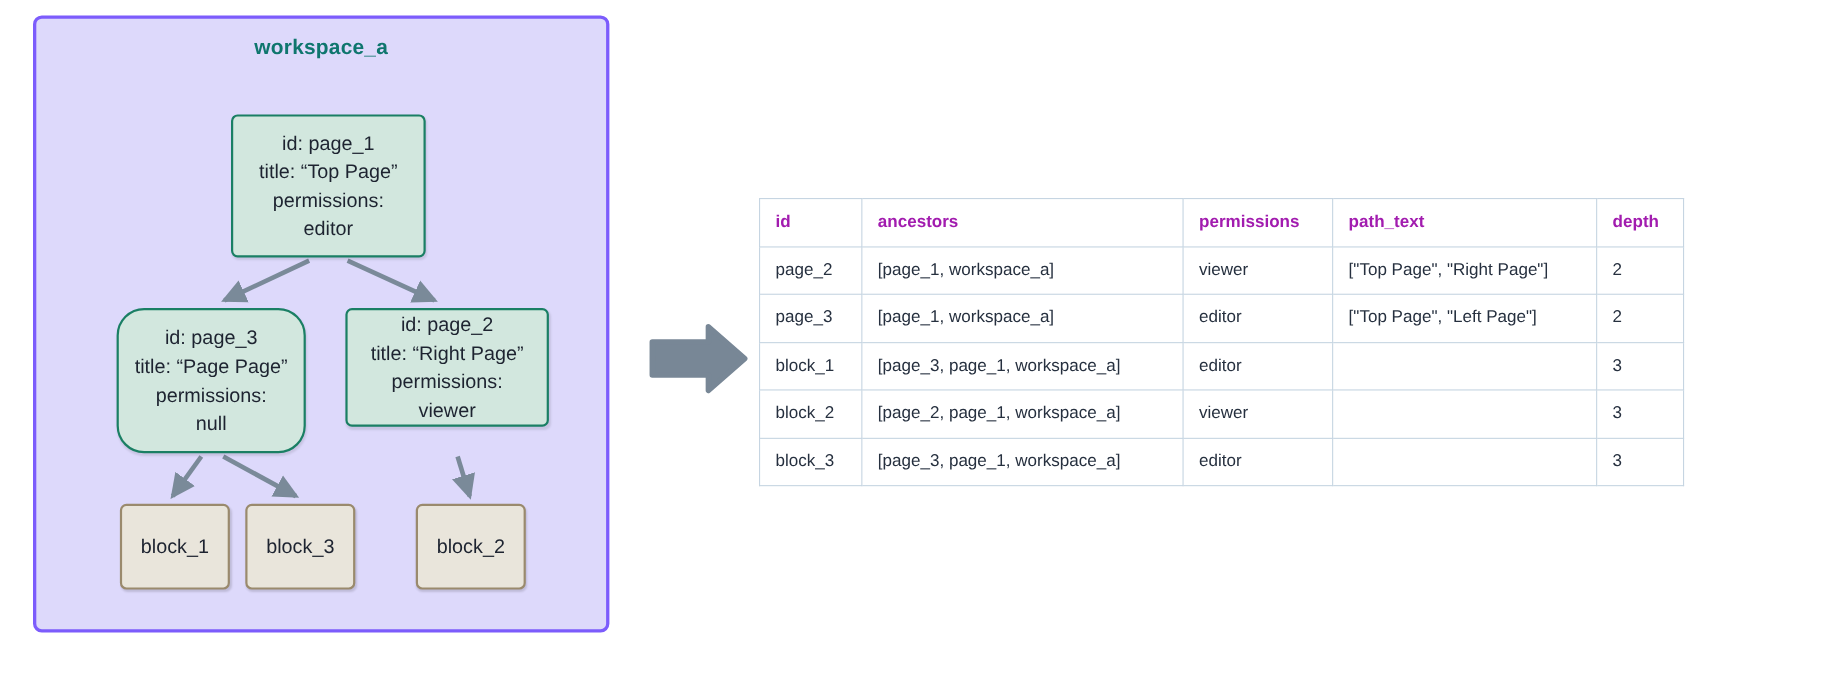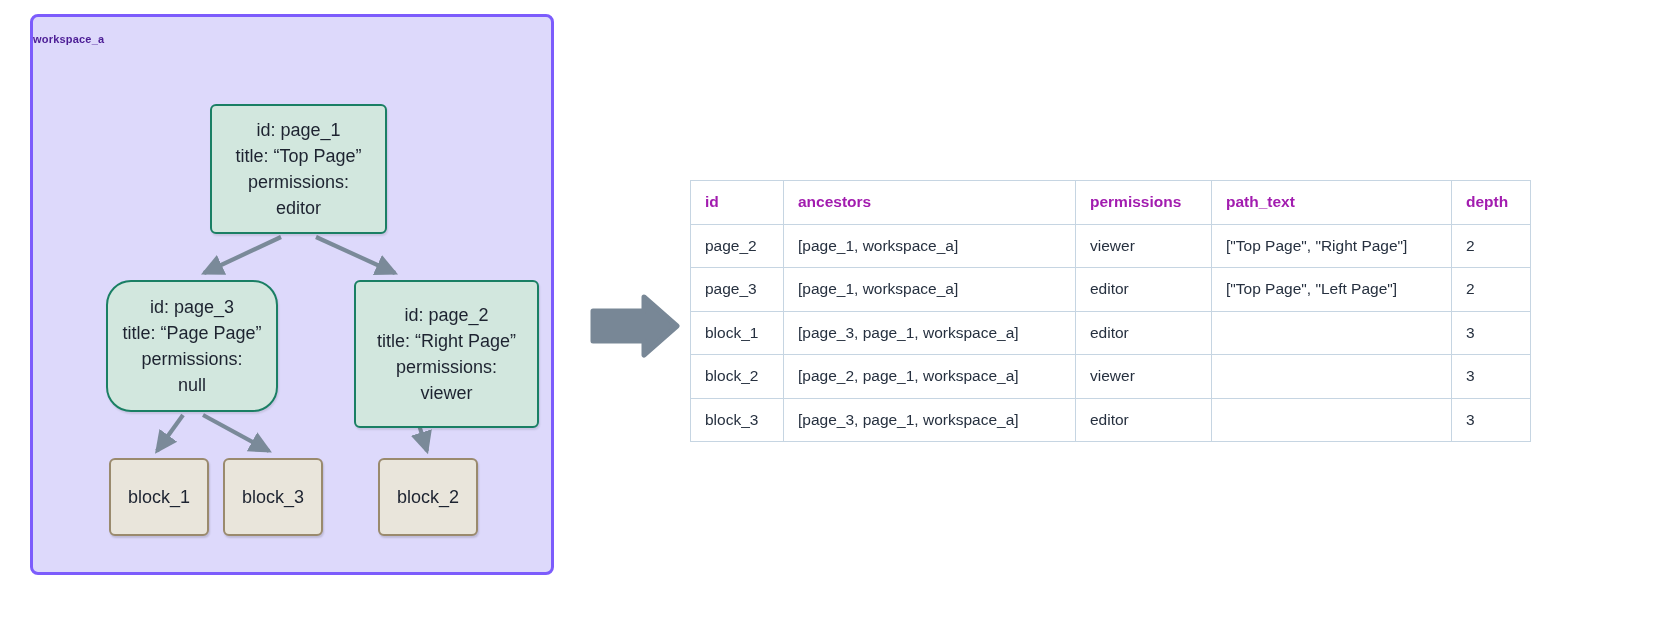--- a/index.html
+++ b/index.html
@@ -22,24 +22,24 @@
     left: 30px; top: 14px;
     width: 524px; height: 561px;
     background: #ddd9fb;
     border: 3px solid #7c5cfc;
     border-radius: 8px;
   }
   #workspace-title {
     position: absolute;
     left: 0; top: 16px;
     width: 100%;
-    text-align: left;
-    font-size: 11px;
+    text-align: center;
+    font-size: 19px;
     font-weight: bold;
-    color: #4c1d95;
+    color: #0f766e;
     letter-spacing: .2px;
   }
 
   
   .node {
     position: absolute;
     display: flex;
     flex-direction: column;
     align-items: center;
     justify-content: center;
@@ -57,21 +57,21 @@
   }
   .node.block {
     background: #e9e5db;
     border: 2px solid #9a8a6d;
     box-shadow: 1px 2px 2px rgba(0,0,0,.14);
   }
   .node .line { display: block; white-space: nowrap; }
 
   #node-page_1 { left: 177px; top: 87px; width: 177px; height: 130px; }
   #node-page_3 { left:  73px; top: 263px; width: 172px; height: 132px; border-radius: 25px; }
-  #node-page_2 { left: 281px; top: 263px; width: 185px; height: 148px; margin-left: 40px; }
+  #node-page_2 { left: 281px; top: 263px; width: 185px; height: 108px; }
   #node-block_1 { left:  76px; top: 441px; width: 100px; height: 78px; }
   #node-block_3 { left: 190px; top: 441px; width: 100px; height: 78px; }
   #node-block_2 { left: 345px; top: 441px; width: 100px; height: 78px; }
 
   
   #diagram-arrows {
     position: absolute;
     left: 0; top: 0;
     width: 524px; height: 561px;
     z-index: 2;

